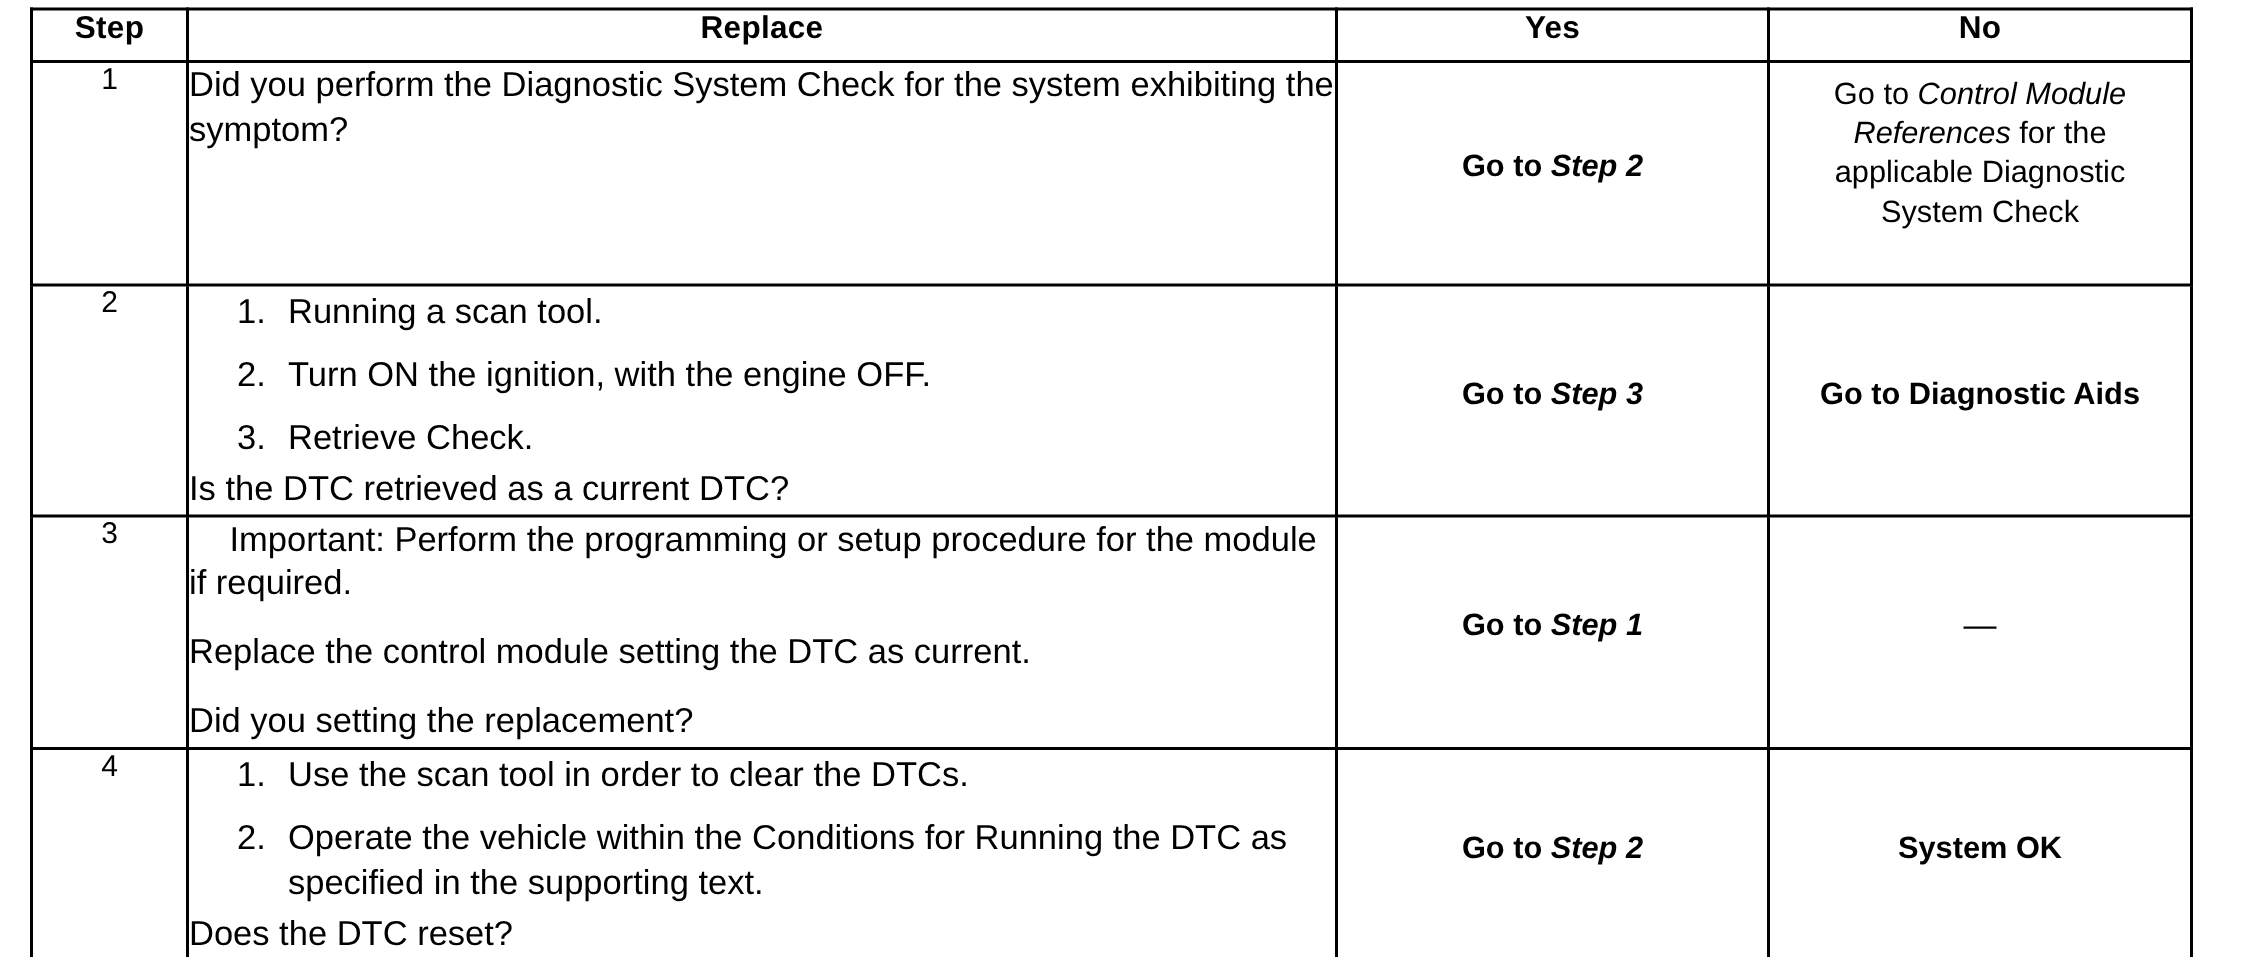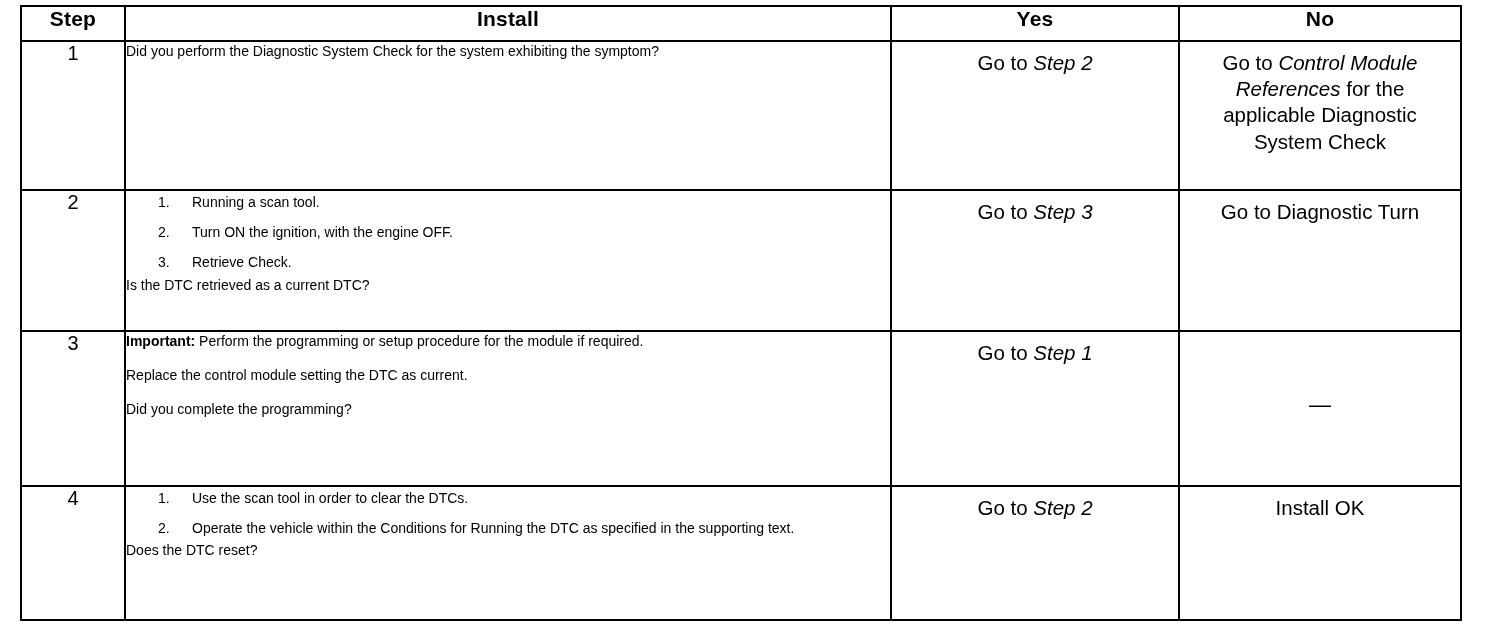--- a/index.html
+++ b/index.html
@@ -61,21 +61,21 @@
   
   td.step-cell {
     text-align: center;
     vertical-align: middle;
     font-size: 20px;
   }
 
   
   td.action-cell {
     padding: 9px 10px 6px 12px;
-    font-size: 14px;
+    font-size: 23px;
     line-height: 1.30;
     text-align: left;
     vertical-align: top;
   }
   td.action-cell .para {
     margin: 0 0 2px 0;
   }
   td.action-cell .para.spaced-top {
     margin-top: 16px;
   }
@@ -94,38 +94,38 @@
   td.action-cell ol.steps > li:last-child {
     margin-bottom: 4px;
   }
   td.action-cell ol.steps > li .num {
     position: absolute;
     left: 32px;
     top: 0;
     width: 24px;
     text-align: left;
   }
-  .bold { font-weight: bold; }
+  .bold { font-weight: normal; padding-left: 27px; }
   .ital { font-style: italic; }
 
   
   td.result-cell {
     font-size: 20.5px;
     line-height: 1.28;
     text-align: center;
     padding: 0;
   }
   td.result-cell .inner {
     display: flex;
     flex-direction: column;
     height: 100%;
     box-sizing: border-box;
     padding: 8px 8px 16px 8px;
   }
-  td.result-cell .inner.bottom { justify-content: flex-start; }
+  td.result-cell .inner.bottom { justify-content: center; font-weight: bold; }
   td.result-cell .inner.top    { justify-content: flex-start; }
   td.result-cell .inner.middle { justify-content: center; }
   td.result-cell .txt { display: block; }
   td.result-cell .dash {
     display: block;
     font-size: 22px;
     line-height: 1;
   }
 
   
@@ -143,21 +143,21 @@
     <colgroup>
       <col class="c-step">
         <col class="c-action">
         <col class="c-yes">
         <col class="c-no">
     </colgroup>
 
     <thead>
       <tr>
         <th>Step</th>
-        <th>Install</th>
+        <th>Replace</th>
         <th>Yes</th>
         <th>No</th>
       </tr>
     </thead>
 
     <tbody>
 
       <tr class="row-1">
         <td class="step-cell">1</td>
         <td class="action-cell">
@@ -185,31 +185,31 @@
           </ol>
           <p class="para">Is the DTC retrieved as a current DTC?</p>
         </td>
         <td class="result-cell">
           <div class="inner bottom">
             <span class="txt"><span>Go to </span><span class="ital">Step 3</span></span>
           </div>
         </td>
         <td class="result-cell">
           <div class="inner bottom">
-            <span class="txt">Go to Diagnostic Turn</span>
+            <span class="txt">Go to Diagnostic Aids</span>
           </div>
         </td>
       </tr>
 
       <tr class="row-3">
         <td class="step-cell">3</td>
         <td class="action-cell">
           <p class="para"><span class="bold">Important:</span><span> Perform the programming or setup procedure for the module if required.</span></p>
           <p class="para spaced-top">Replace the control module setting the DTC as current.</p>
-          <p class="para spaced-top">Did you complete the programming?</p>
+          <p class="para spaced-top">Did you setting the replacement?</p>
         </td>
         <td class="result-cell">
           <div class="inner bottom">
             <span class="txt"><span>Go to </span><span class="ital">Step 1</span></span>
           </div>
         </td>
         <td class="result-cell">
           <div class="inner middle">
             <span class="dash">—</span>
           </div>
@@ -225,21 +225,21 @@
           </ol>
           <p class="para">Does the DTC reset?</p>
         </td>
         <td class="result-cell">
           <div class="inner bottom">
             <span class="txt"><span>Go to </span><span class="ital">Step 2</span></span>
           </div>
         </td>
         <td class="result-cell">
           <div class="inner bottom">
-            <span class="txt">Install OK</span>
+            <span class="txt">System OK</span>
           </div>
         </td>
       </tr>
 
     </tbody>
   </table>
 
 </div>
 
 </body></html>

